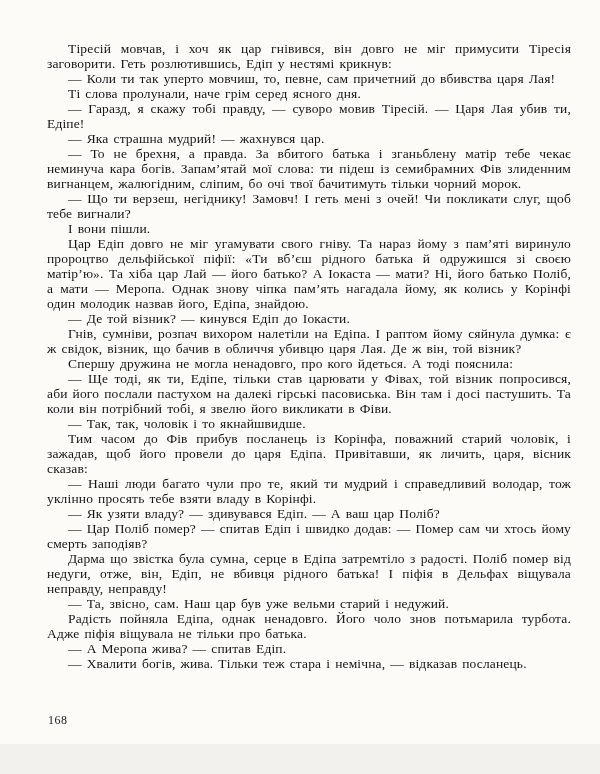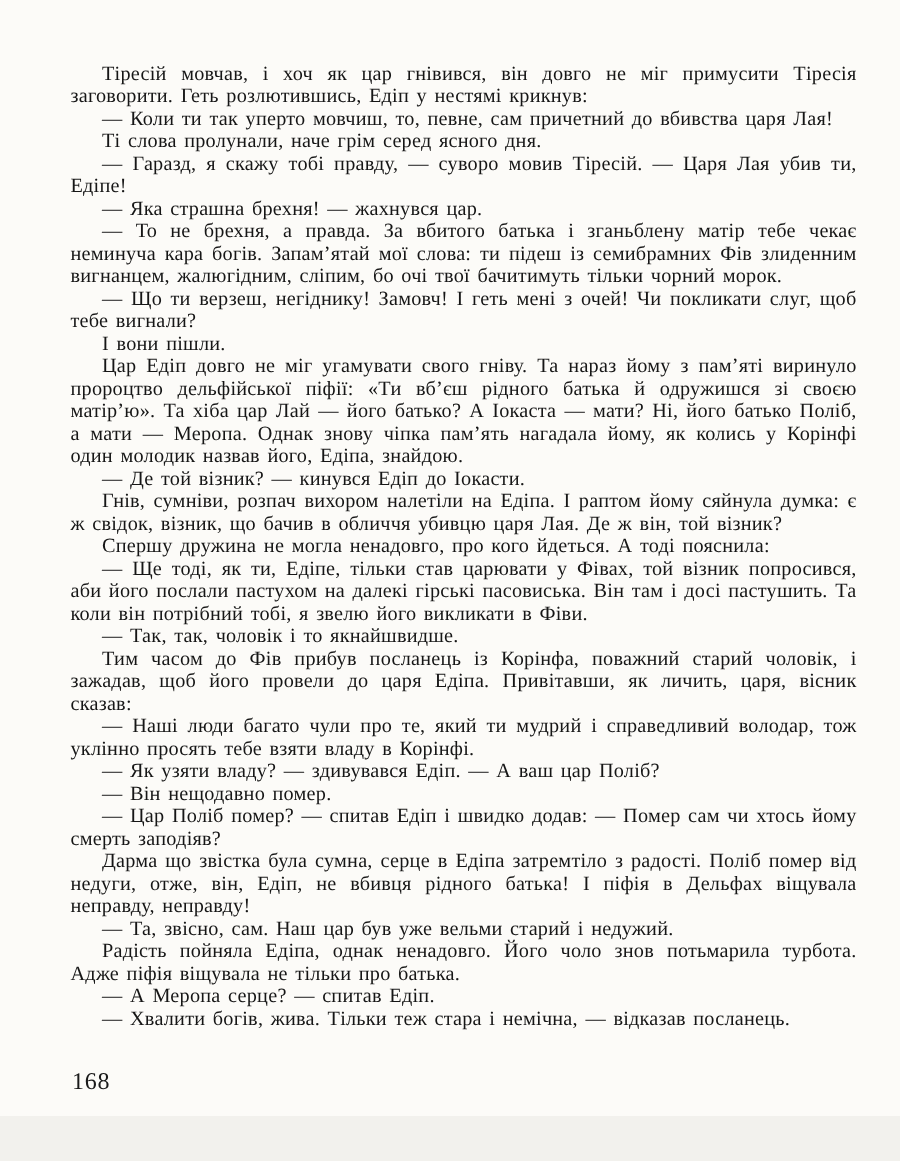--- a/index.html
+++ b/index.html
@@ -32,49 +32,48 @@
   .text-block p.para {
     margin: 0;
     text-indent: 21px;
     text-align: justify;
     word-spacing: 1.5px;
   }
   .page-number {
     position: absolute;
     left: 48px;
     top: 713px;
-    font-size: 16px;
+    font-size: 12px;
     letter-spacing: 0.5px;
     color: #1a1a1a;
   }
 </style>
 </head>
 <body>
 
 <div class="page">
   <div class="text-block">
       <p class="para">Тіресій мовчав, і хоч як цар гнівився, він довго не міг примусити Тіресія заговорити. Геть розлютившись, Едіп у нестямі крикнув:</p>
       <p class="para">— Коли ти так уперто мовчиш, то, певне, сам причетний до вбивства царя Лая!</p>
       <p class="para">Ті слова пролунали, наче грім серед ясного дня.</p>
       <p class="para">— Гаразд, я скажу тобі правду, — суворо мовив Тіресій. — Царя Лая убив ти, Едіпе!</p>
-      <p class="para">— Яка страшна брехня! — жахнувся цар.</p>
+      <p class="para">— Яка страшна мудрий! — жахнувся цар.</p>
       <p class="para">— То не брехня, а правда. За вбитого батька і зганьблену матір тебе чекає неминуча кара богів. Запам’ятай мої слова: ти підеш із семибрамних Фів злиденним вигнанцем, жалюгідним, сліпим, бо очі твої бачитимуть тільки чорний морок.</p>
       <p class="para">— Що ти верзеш, негіднику! Замовч! І геть мені з очей! Чи покликати слуг, щоб тебе вигнали?</p>
       <p class="para">І вони пішли.</p>
       <p class="para">Цар Едіп довго не міг угамувати свого гніву. Та нараз йому з пам’яті виринуло пророцтво дельфійської піфії: «Ти вб’єш рідного батька й одружишся зі своєю матір’ю». Та хіба цар Лай — його батько? А Іокаста — мати? Ні, його батько Поліб, а мати — Меропа. Однак знову чіпка пам’ять нагадала йому, як колись у Корінфі один молодик назвав його, Едіпа, знайдою.</p>
       <p class="para">— Де той візник? — кинувся Едіп до Іокасти.</p>
       <p class="para">Гнів, сумніви, розпач вихором налетіли на Едіпа. І раптом йому сяйнула думка: є ж свідок, візник, що бачив в обличчя убивцю царя Лая. Де ж він, той візник?</p>
       <p class="para">Спершу дружина не могла ненадовго, про кого йдеться. А тоді пояснила:</p>
       <p class="para">— Ще тоді, як ти, Едіпе, тільки став царювати у Фівах, той візник попросився, аби його послали пастухом на далекі гірські пасовиська. Він там і досі пастушить. Та коли він потрібний тобі, я звелю його викликати в Фіви.</p>
       <p class="para">— Так, так, чоловік і то якнайшвидше.</p>
       <p class="para">Тим часом до Фів прибув посланець із Корінфа, поважний старий чоловік, і зажадав, щоб його провели до царя Едіпа. Привітавши, як личить, царя, вісник сказав:</p>
       <p class="para">— Наші люди багато чули про те, який ти мудрий і справедливий володар, тож уклінно просять тебе взяти владу в Корінфі.</p>
       <p class="para">— Як узяти владу? — здивувався Едіп. — А ваш цар Поліб?</p>
-      <p class="para">— Він нещодавно помер.</p>
       <p class="para">— Цар Поліб помер? — спитав Едіп і швидко додав: — Помер сам чи хтось йому смерть заподіяв?</p>
       <p class="para">Дарма що звістка була сумна, серце в Едіпа затремтіло з радості. Поліб помер від недуги, отже, він, Едіп, не вбивця рідного батька! І піфія в Дельфах віщувала неправду, неправду!</p>
       <p class="para">— Та, звісно, сам. Наш цар був уже вельми старий і недужий.</p>
       <p class="para">Радість пойняла Едіпа, однак ненадовго. Його чоло знов потьмарила турбота. Адже піфія віщувала не тільки про батька.</p>
-      <p class="para">— А Меропа серце? — спитав Едіп.</p>
+      <p class="para">— А Меропа жива? — спитав Едіп.</p>
       <p class="para">— Хвалити богів, жива. Тільки теж стара і немічна, — відказав посланець.</p>
     </div>
   <div class="page-number">168</div>
 </div>
 
 </body></html>

